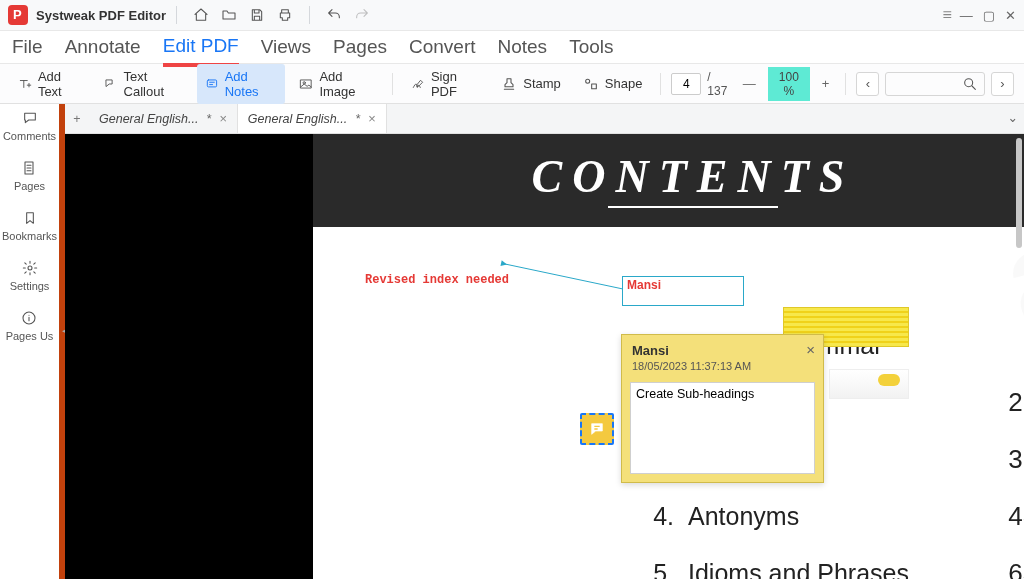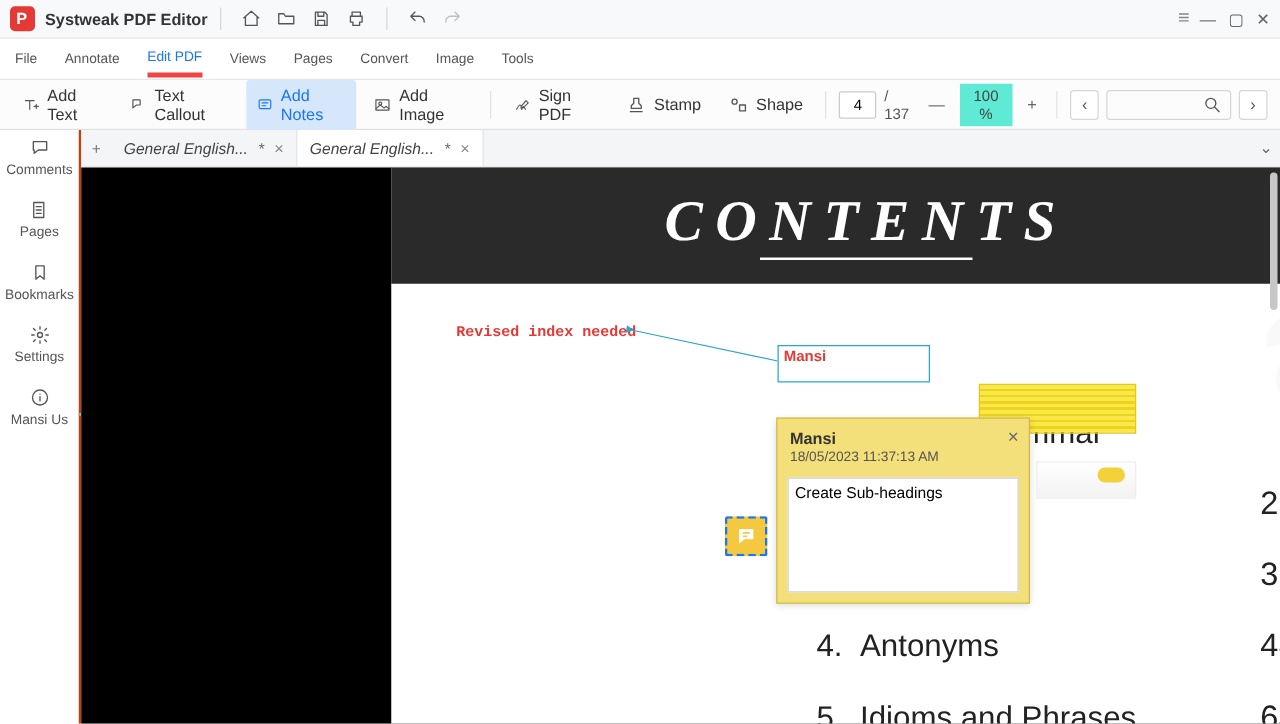--- a/index.html
+++ b/index.html
@@ -10,60 +10,60 @@
 .titlebar .logo { width: 20px; height: 20px; background: #e53935; border-radius: 4px; position: relative; margin-right: 8px; }
 .titlebar .logo::after { content: "P"; font: 700 13px/20px Arial; color: #fff; position: absolute; left: 5px; }
 .titlebar .app-title { font-size: 13px; color: #333; font-weight: 600; }
 .titlebar .divider { width: 1px; height: 18px; background: #d5d8dc; margin: 0 10px; }
 .titlebar .ico { width: 16px; height: 16px; color: #555; margin: 0 6px; display: flex; align-items: center; justify-content: center; }
 .titlebar .spacer { flex: 1; }
 .titlebar .win-icons { display: flex; gap: 10px; color: #666; font-size: 13px; }
 .titlebar .hamburger { margin-right: 8px; color: #888; }
 
 
-.menubar { height: 33px; display: flex; align-items: center; gap: 22px; padding-left: 12px; border-bottom: 1px solid #e8e8e8; font-size: 11px; color: #555; }
+.menubar { height: 33px; display: flex; align-items: center; gap: 22px; padding-left: 12px; border-bottom: 1px solid #e8e8e8; font-size: 19px; color: #555; }
 .menubar .menu-item { cursor: pointer; padding: 6px 0; }
 .menubar .menu-item.active { color: #1976f5; border-bottom: 4px solid #ef4444; margin-bottom: -1px; }
 
 
 .toolbar { height: 40px; display: flex; align-items: center; gap: 6px; padding: 0 10px; border-bottom: 1px solid #e1e1e1; background: #fcfcfd; font-size: 13px; color: #333; }
 .tool-btn { display: flex; align-items: center; gap: 6px; padding: 5px 8px; border-radius: 3px; cursor: pointer; }
 .tool-btn.active { background: #d7e7fb; color: #1976f5; }
 .tool-btn.active svg { stroke: #1976f5; }
 .tool-sep { width: 1px; height: 22px; background: #e1e1e1; margin: 0 4px; }
 .page-box { width: 30px; height: 22px; border: 1px solid #ccc; border-radius: 2px; text-align: center; font-size: 12px; }
 .page-total { font-size: 12px; color: #555; }
 .zoom-box { min-width: 42px; text-align: center; font-size: 12px; color: #444; background: #5eead4; padding: 3px 4px; }
 .square-btn { width: 26px; height: 24px; border: 1px solid #d6d6d6; border-radius: 3px; display: flex; align-items: center; justify-content: center; background: #fff; cursor: pointer; color: #555; }
 .search-box { width: 112px; height: 24px; border: 1px solid #d6d6d6; border-radius: 3px; display: flex; align-items: center; justify-content: flex-end; padding-right: 6px; color: #888; }
 
 
 .body-row { display: flex; height: calc(579px - 31px - 33px - 40px); }
-.sidepanel { width: 65px; border-right: 2px solid #c2410c; display: flex; flex-direction: column; align-items: center; padding-top: 6px; gap: 18px; font-size: 11px; color: #555; }
+.sidepanel { width: 65px; border-right: 6px solid #c2410c; display: flex; flex-direction: column; align-items: center; padding-top: 6px; gap: 18px; font-size: 11px; color: #555; }
 .side-item { display: flex; flex-direction: column; align-items: center; gap: 4px; cursor: pointer; }
 .side-item svg { stroke: #555; }
 
 
 .workarea { flex: 1; display: flex; flex-direction: column; }
 .tabsrow { height: 30px; display: flex; align-items: stretch; background: #f4f5f6; border-bottom: 1px solid #e1e1e1; font-size: 12.5px; position: relative; }
 .tab-add { width: 24px; display: flex; align-items: center; justify-content: center; color: #777; cursor: pointer; }
 .doc-tab { display: flex; align-items: center; gap: 8px; padding: 0 10px; border-right: 1px solid #e1e1e1; color: #444; cursor: pointer; font-style: italic; }
 .doc-tab.active { background: #fff; }
 .doc-tab .dirty { color: #666; }
 .doc-tab .close { color: #888; font-size: 13px; }
 .tabsrow .chev { position: absolute; right: 6px; top: 6px; color: #666; }
 
 
 .canvas-wrap { flex: 1; background: #000000; overflow: hidden; position: relative; }
 .page { position: absolute; left: 248px; top: 0; width: 760px; background: #fff; height: 1000px; box-shadow: 0 0 4px rgba(0,0,0,.12); }
 .page-banner { height: 93px; background: #2a2a2a; display: flex; flex-direction: column; align-items: center; justify-content: center; color: #fff; }
 .page-banner .title { font: italic 700 46px/1 Georgia, "Times New Roman", serif; letter-spacing: 10px; }
 .page-banner .rule { width: 170px; border-top: 2px solid #fff; margin-top: 6px; }
 
-.rev-text { position: absolute; left: 300px; top: 126px; color: #e53935; font: 700 12px/1 "Courier New", monospace; }
+.rev-text { position: absolute; left: 300px; top: 140px; color: #e53935; font: 700 12px/1 "Courier New", monospace; }
 .arrow-svg { position: absolute; left: 420px; top: 120px; pointer-events: none; }
 
 .annot-box { position: absolute; left: 557px; top: 142px; width: 122px; height: 30px; border: 1px solid #2aa8c9; background: #fff; padding: 2px 4px; color: #e53935; font: 700 12px/1 "Courier New", monospace; }
 
 .toc-list { position: absolute; left: 323px; top: 196px; right: 20px; font-family: Georgia, "Times New Roman", serif; font-size: 25px; color: #222; }
 .toc-row { display: flex; align-items: baseline; margin-bottom: 26px; }
 .toc-row .num { width: 38px; text-align: right; margin-right: 14px; }
 .toc-row .label { flex: 1; }
 .toc-row .pg { font-size: 26px; }
 
@@ -138,21 +138,21 @@
   </div>
 </div>
 
 <div class="menubar">
   <span class="menu-item">File</span>
   <span class="menu-item">Annotate</span>
   <span class="menu-item active">Edit PDF</span>
   <span class="menu-item">Views</span>
   <span class="menu-item">Pages</span>
   <span class="menu-item">Convert</span>
-  <span class="menu-item">Image</span>
+  <span class="menu-item">Notes</span>
   <span class="menu-item">Tools</span>
 </div>
 
 <div class="toolbar">
   <div class="tool-btn">
     <svg class="icon" viewBox="0 0 24 24">
         <path d="M4 6h12M10 6v12M16 14h6M19 11v6"></path>
       </svg>
     <span>Add Text</span>
   </div>
@@ -241,21 +241,21 @@
           <circle cx="12" cy="12" r="3"></circle>
           <path d="M12 2v3M12 19v3M4.2 4.2l2.1 2.1M17.7 17.7l2.1 2.1M2 12h3M19 12h3M4.2 19.8l2.1-2.1M17.7 6.3l2.1-2.1"></path>
         </svg>
       <span>Settings</span>
     </div>
     <div class="side-item">
       <svg class="icon" viewBox="0 0 24 24">
           <circle cx="12" cy="12" r="9"></circle>
           <path d="M12 8h.01M12 11v5"></path>
         </svg>
-      <span>Mansi Us</span>
+      <span>Pages Us</span>
     </div>
   </div>
 
   <div style="position:relative;width:0;">
     <span style="position:absolute;left:-3px;top:220px;color:#aaa;font-size:11px;">◂▸</span>
   </div>
 
   <div class="workarea">
     <div class="tabsrow">
       <div class="tab-add">+</div>

